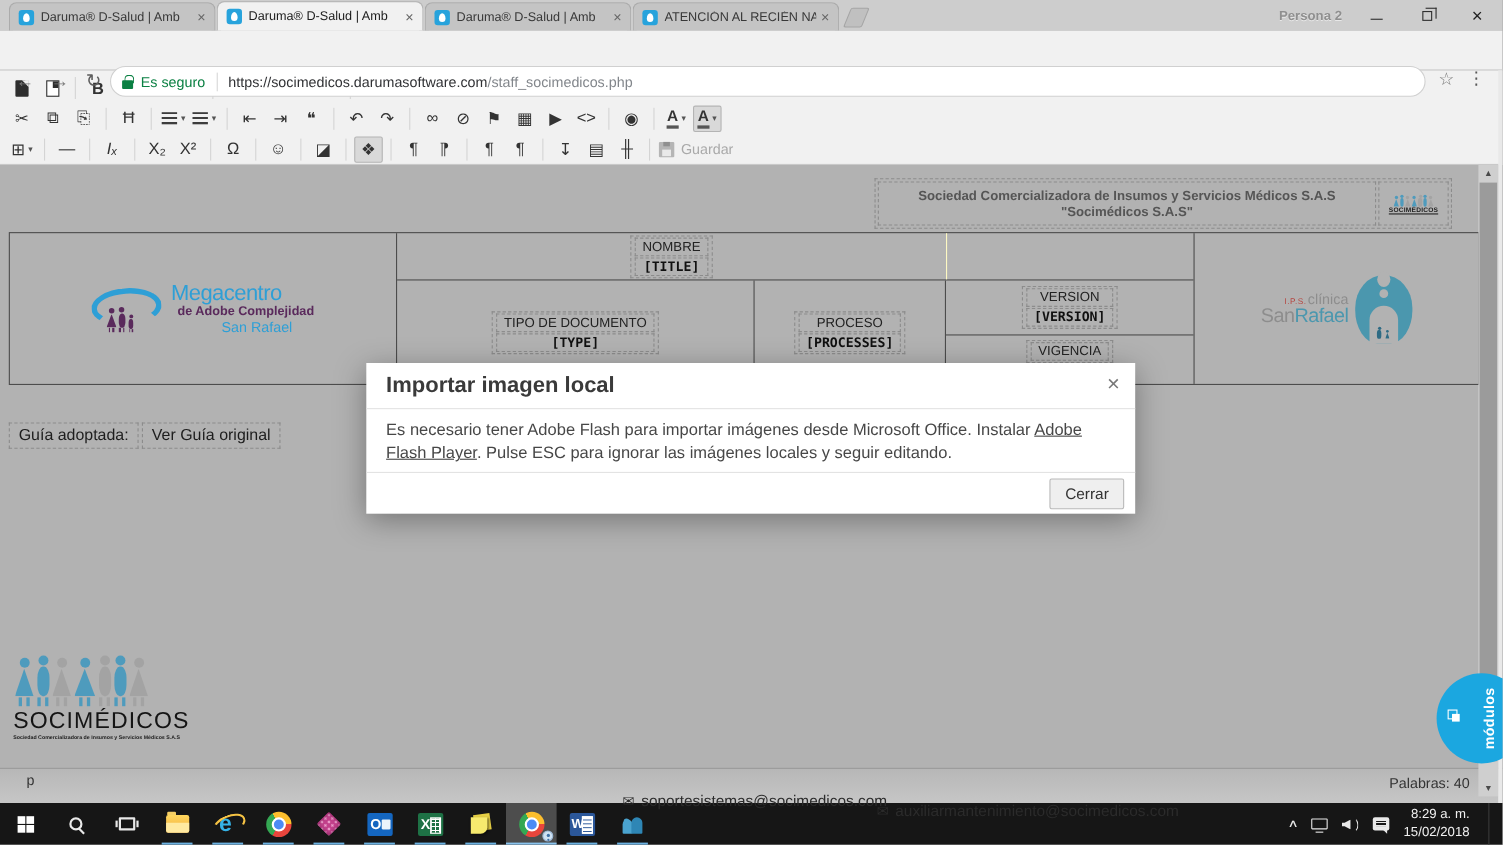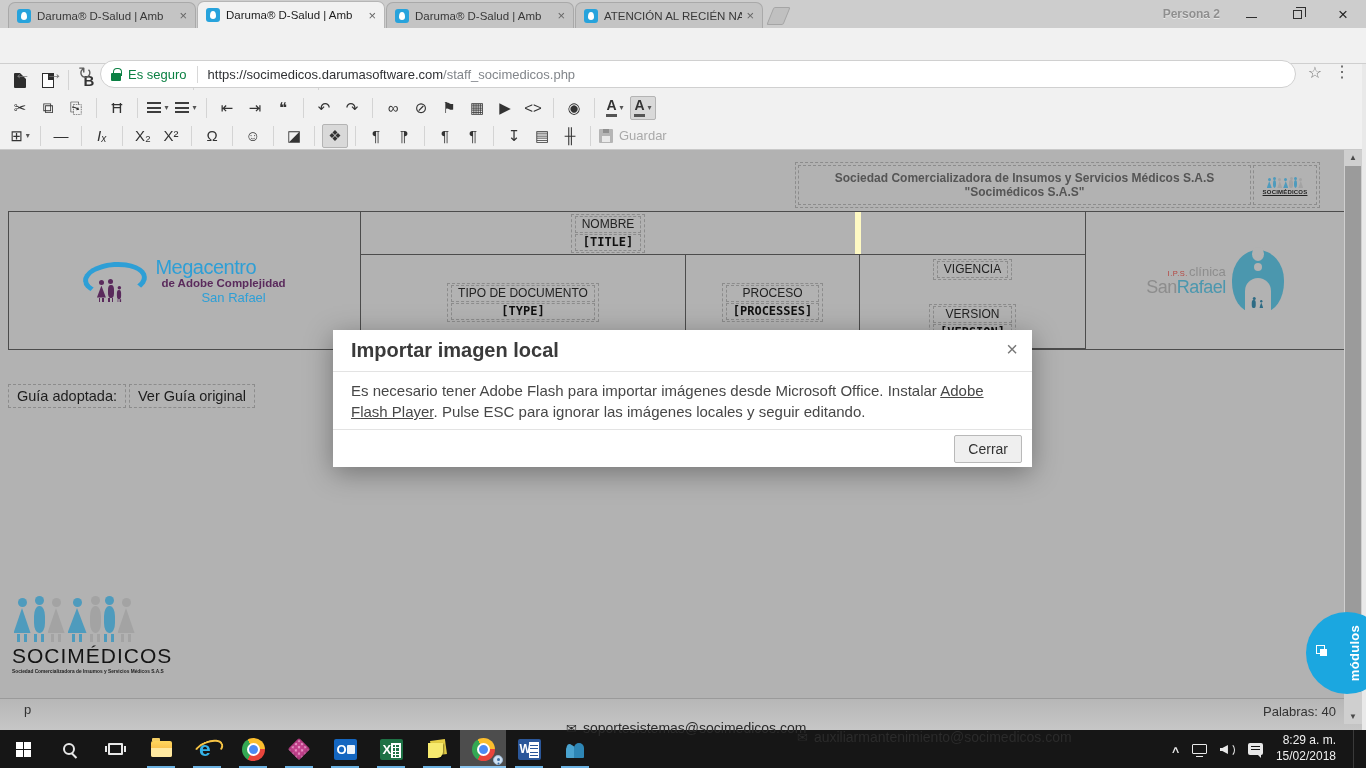--- a/index.html
+++ b/index.html
@@ -73,21 +73,21 @@
 .cb-text{flex:1;display:flex;align-items:center;justify-content:center;font-size:12px;font-weight:bold;color:#555;text-align:center;padding:0 4px}
 .cb-logo{width:64px;display:flex;flex-direction:column;align-items:center;justify-content:center;padding-top:2px}
 .cb-logo .soc-small-label{font-size:6px;font-weight:bold;color:#222;text-decoration:underline;letter-spacing:.2px;margin-top:1px}
 
 
 .header-table{position:absolute;left:8px;top:61px;width:1337px;height:139px;border:1px solid #4c4c4c;display:flex}
 .ht-cell{display:flex;align-items:center;justify-content:center}
 .ht-logo-left{width:352px;border-right:1px solid #4c4c4c}
 .ht-mid{width:725px;border-right:1px solid #4c4c4c;display:flex;flex-direction:column}
 .ht-row1{height:43px;border-bottom:1px solid #4c4c4c;display:flex}
-.ht-nombre{width:500px;border-right:6px solid #fef9c3}
+.ht-nombre{width:500px;border-right:1px solid #fef9c3}
 .ht-codigo{flex:1}
 .ht-row2{flex:1;display:flex}
 .ht-tipo{width:325px;border-right:1px solid #4c4c4c}
 .ht-proceso{width:174px;border-right:1px solid #4c4c4c}
 .ht-vercol{flex:1;display:flex;flex-direction:column}
 .ht-version{height:50px;border-bottom:1px solid #4c4c4c}
 .ht-vigencia{flex:1;align-items:flex-start;padding-top:4px}
 .ht-logo-right{flex:1}
 .ph{border:1px dashed #8c8c8c;padding:1px 3px;text-align:center}
 .ph-label{display:block;border:1px dashed #8c8c8c;padding:0 6px;font-size:12px;color:#222;line-height:15px}
@@ -583,29 +583,29 @@
             <span class="ph-value">[TYPE]</span>
           </div>
         </div>
         <div class="ht-cell ht-proceso">
           <div class="ph">
             <span class="ph-label">PROCESO</span>
             <span class="ph-value">[PROCESSES]</span>
           </div>
         </div>
         <div class="ht-vercol">
-          <div class="ht-cell ht-vigencia">
-            <div class="ph">
-              <span class="ph-label">VIGENCIA</span>
-            </div>
-          </div>
           <div class="ht-cell ht-version">
             <div class="ph">
               <span class="ph-label">VERSION</span>
               <span class="ph-value">[VERSION]</span>
+            </div>
+          </div>
+          <div class="ht-cell ht-vigencia">
+            <div class="ph">
+              <span class="ph-label">VIGENCIA</span>
             </div>
           </div>
         </div>
       </div>
     </div>
     <div class="ht-cell ht-logo-right">
       <div class="sr">
         <div class="sr-text">
           <div class="sr-top">
             <span class="sr-ips">I.P.S.</span><span>clínica</span>

